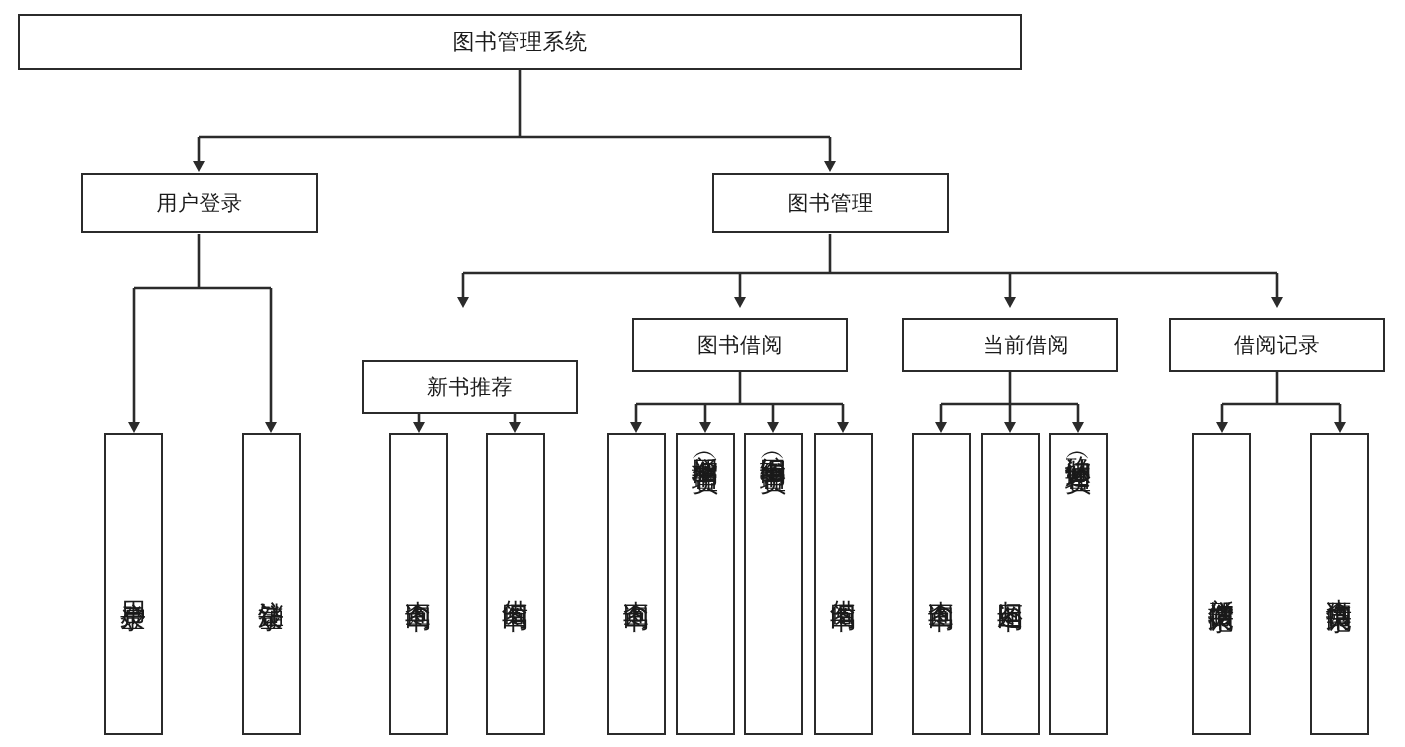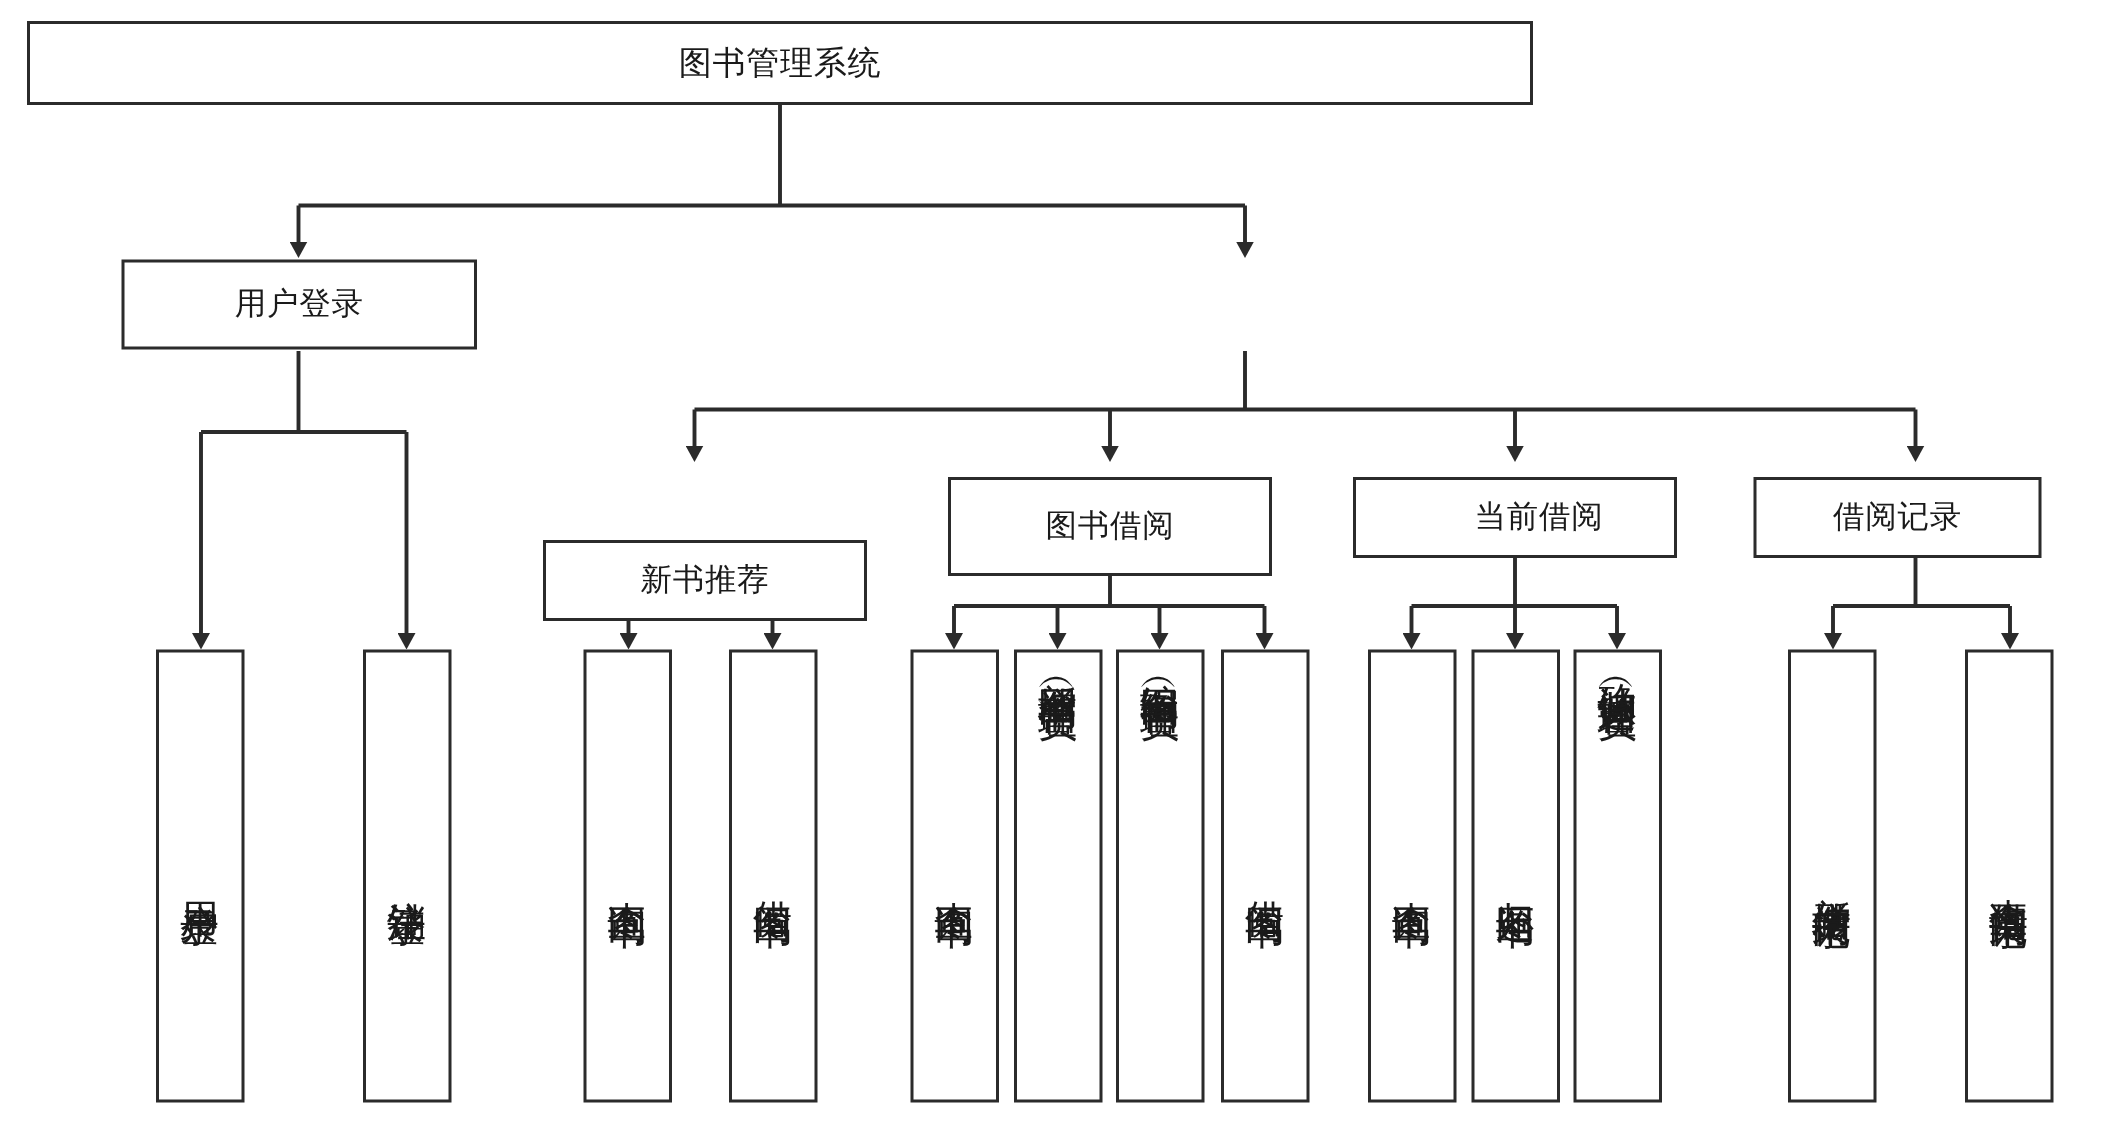--- a/index.html
+++ b/index.html
@@ -133,34 +133,37 @@
   </svg>
 
   <div class="node horiz root" style="left:18px; top:14px; width:1004px; height:56px;">
     <span class="label">图书管理系统</span>
   </div>
 
   <div class="node horiz" style="left:81px; top:173px; width:237px; height:60px;">
     <span class="label">用户登录</span>
   </div>
 
+  <div class="node horiz" style="left:712px; top:173px; width:237px; height:60px;">
+    <span class="label">图书管理</span>
+  </div>
 
   <div class="node horiz" style="left:362px; top:318px; width:216px; height:54px;margin-top:42px;">
     <span class="label">新书推荐</span>
   </div>
 
-  <div class="node horiz" style="left:632px; top:318px; width:216px; height:66px;">
+  <div class="node horiz" style="left:632px; top:318px; width:216px; height:54px;">
     <span class="label">图书借阅</span>
   </div>
 
   <div class="node horiz" style="left:902px; top:318px; width:216px; height:54px;padding-left:32px;">
     <span class="label">当前借阅</span>
   </div>
 
-  <div class="node horiz" style="left:1169px; top:318px; width:192px; height:54px;">
+  <div class="node horiz" style="left:1169px; top:318px; width:216px; height:54px;">
     <span class="label">借阅记录</span>
   </div>
 
   <div class="node vert mid" style="left:104px; top:433px; width:59px; height:302px;">
     <span class="label">用户登录</span>
   </div>
 
   <div class="node vert mid" style="left:242px; top:433px; width:59px; height:302px;">
     <span class="label">注销登录</span>
   </div>

